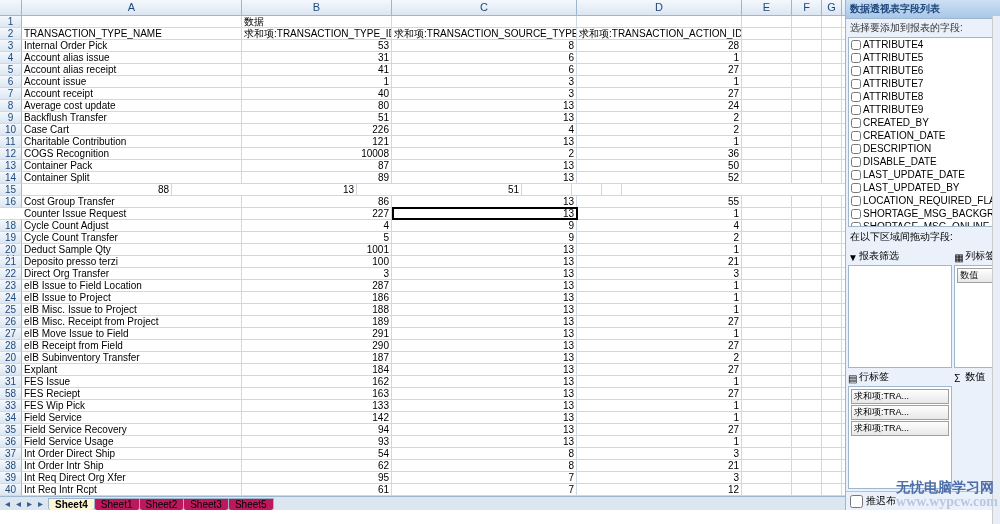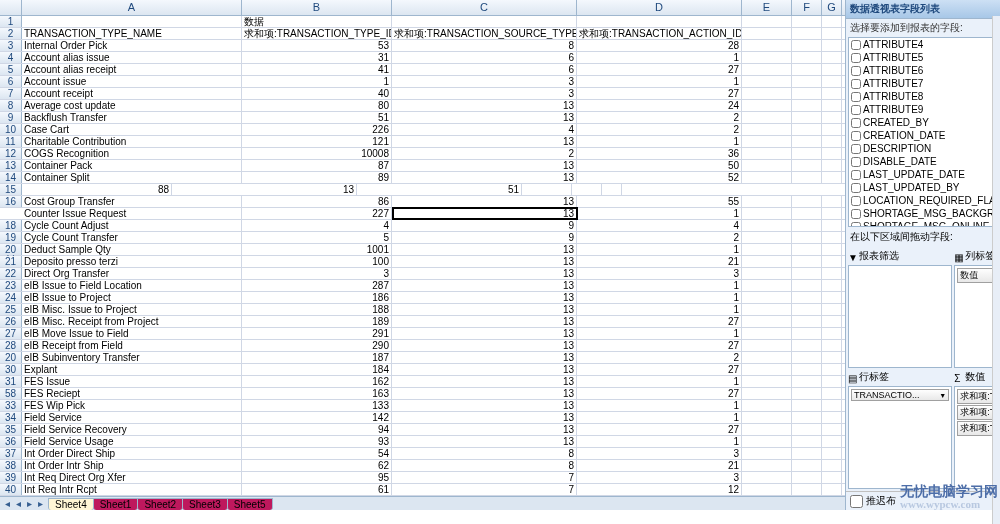--- a/index.html
+++ b/index.html
@@ -15,37 +15,37 @@
 .row-head { flex: 0 0 22px; text-align: center; background: linear-gradient(#f4f8fd, #dce6f1); border-right: 1px solid #9eb6ce; color: #1f497d; font-size: 10px; line-height: 12px; }
 .row-head.sel { background: #f7d28f; margin-top: 42px; }
 .cell { border-right: 1px solid #d0d7e5; padding: 0 2px; line-height: 12px; white-space: nowrap; overflow: hidden; font-size: 10px; }
 .cell.num { text-align: right; }
 .selected-cell { border: 2px solid #000; position: absolute; pointer-events: none; }
 .sheet-tabs { position: absolute; bottom: 0; left: 0; right: 0; height: 14px; display: flex; background: #dce6f1; border-top: 1px solid #9eb6ce; font-size: 10px; align-items: center; }
 .tab-nav { display: flex; padding: 0 2px; }
 .tab-nav span { width: 11px; text-align: center; color: #365f91; cursor: pointer; }
 .tabs { display: flex; }
 .tab { padding: 0 6px; background: #be185d; border: 1px solid #9eb6ce; border-bottom: none; border-radius: 0 0 3px 3px; margin-right: -1px; cursor: pointer; }
-.tab.active { background: #fff6d5; font-weight: normal; }
+.tab.active { background: #fff6d5; font-weight: bold; }
 .hsplit { flex: 1; background: #e8eef7; border-left: 1px solid #9eb6ce; }
 .field-panel { flex: 0 0 155px; background: #eaf1fa; border-left: 1px solid #9eb6ce; display: flex; flex-direction: column; font-size: 10px; }
 .fp-title { background: linear-gradient(#cde0f4, #a7c7e7); padding: 2px 4px; font-weight: bold; color: #1f497d; border-bottom: 1px solid #9eb6ce; display: flex; justify-content: space-between; }
 .fp-sub { padding: 2px 4px; color: #333; display: flex; justify-content: space-between; align-items: center; }
 .field-list { flex: 0 0 190px; background: #fff; border: 1px solid #9eb6ce; margin: 0 2px; overflow-y: auto; }
 .field-item { display: flex; align-items: center; padding: 1px 2px; cursor: pointer; }
 .field-item input { width: 10px; height: 10px; margin-right: 2px; }
 .fp-mid { padding: 3px 4px; }
 .areas { flex: 1; display: grid; grid-template-columns: 1fr 1fr; grid-template-rows: auto 1fr auto 1fr; gap: 2px; padding: 2px; }
 .area-lbl { display: flex; align-items: center; gap: 2px; font-weight: normal; }
 .area-box { background: #fff; border: 1px solid #9eb6ce; min-height: 44px; padding: 1px; }
 .area-pill { background: linear-gradient(#fefefe, #e8e8e8); border: 1px solid #a0a0a0; padding: 0 2px; margin: 1px; font-size: 9px; display: flex; justify-content: space-between; align-items: center; cursor: pointer; }
 .area-pill .dd { font-size: 7px; }
 .fp-footer { display: flex; align-items: center; padding: 2px 4px; gap: 3px; border-top: 1px solid #c0c0c0; }
 .watermark { position: absolute; right: 2px; bottom: 14px; font-size: 14px; color: #4d6ea8; font-weight: bold; pointer-events: none; font-family: "Microsoft YaHei"; }
-.watermark .sub { font-size: 11px; color: #b8c8e0; display: block; margin-top: -3px; }
+.watermark .sub { font-size: 14px; color: #b8c8e0; display: block; margin-top: -3px; }
 .scroll-v { position: absolute; right: 0; top: 16px; bottom: 0; width: 8px; background: #e8eef7; border-left: 1px solid #ccc; }
 .icon-i { display: inline-block; width: 9px; height: 9px; }
 </style>
 </head>
 <body>
 
 <div class="main">
   <div class="sheet-area">
     <div class="col-headers">
       <div class="rowhead-spacer"></div>
@@ -566,26 +566,20 @@
           </div>
         </div>
       <div class="area-lbl">
           <span class="icon-i">▤</span>
           <span>行标签</span>
         </div>
       <div class="area-lbl">
           <span class="icon-i">Σ</span>
           <span>数值</span>
         </div>
-      <div class="area-box" id="area-rows">
-          <div class="area-pill">
-            <span>TRANSACTIO...</span>
-            <span class="dd">▼</span>
-          </div>
-        </div>
       <div class="area-box" id="area-vals">
           <div class="area-pill">
             <span>求和项:TRA...</span>
           </div>
           <div class="area-pill">
             <span>求和项:TRA...</span>
           </div>
           <div class="area-pill">
             <span>求和项:TRA...</span>
           </div>

